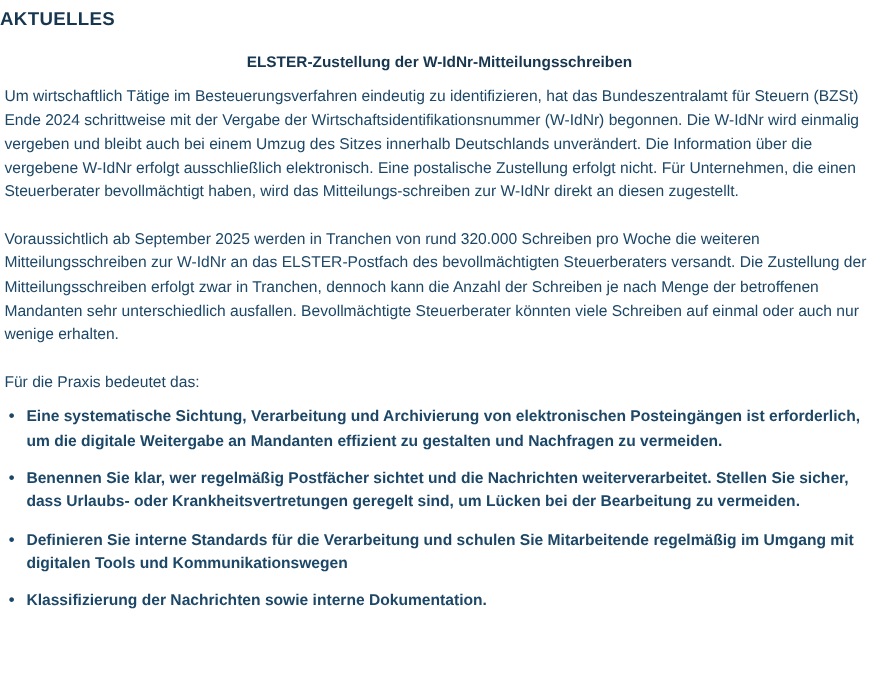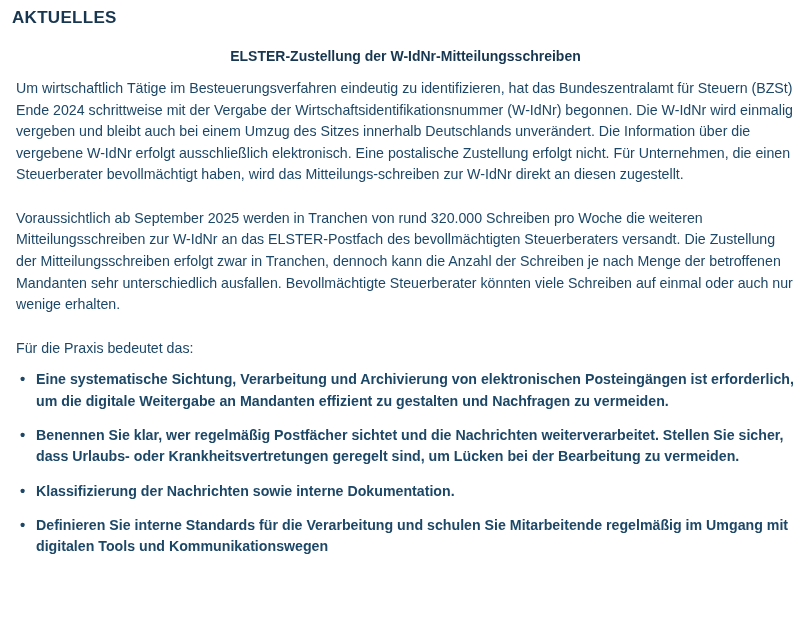--- a/index.html
+++ b/index.html
@@ -8,21 +8,21 @@
     background: #ffffff;
   }
   body {
     width: 809px;
     height: 635px;
     font-family: "Liberation Sans", sans-serif;
     color: #1a3a52;
     overflow: hidden;
   }
   .page {
-    padding: 4px 10px 0 12px;
+    padding: 4px 10px 0 0;
     box-sizing: border-box;
     width: 809px;
   }
   .section-title {
     font-size: 17px;
     font-weight: bold;
     color: #17364f;
     letter-spacing: 0.3px;
     margin: 4px 0 20px 0;
   }
@@ -83,18 +83,18 @@
 
   <p class="body-text">Um wirtschaftlich Tätige im Besteuerungsverfahren eindeutig zu identifizieren, hat das Bundeszentralamt für Steuern (BZSt) Ende 2024 schrittweise mit der Vergabe der Wirtschaftsidentifikationsnummer (W-IdNr) begonnen. Die W-IdNr wird einmalig vergeben und bleibt auch bei einem Umzug des Sitzes innerhalb Deutschlands unverändert. Die Information über die vergebene W-IdNr erfolgt ausschließlich elektronisch. Eine postalische Zustellung erfolgt nicht. Für Unternehmen, die einen Steuerberater bevollmächtigt haben, wird das Mitteilungs-schreiben zur W-IdNr direkt an diesen zugestellt.</p>
 
   <p class="body-text">Voraussichtlich ab September 2025 werden in Tranchen von rund 320.000 Schreiben pro Woche die weiteren Mitteilungsschreiben zur W-IdNr an das ELSTER-Postfach des bevollmächtigten Steuerberaters versandt. Die Zustellung der Mitteilungsschreiben erfolgt zwar in Tranchen, dennoch kann die Anzahl der Schreiben je nach Menge der betroffenen Mandanten sehr unterschiedlich ausfallen. Bevollmächtigte Steuerberater könnten viele Schreiben auf einmal oder auch nur wenige erhalten.</p>
 
   <p class="body-text tight">Für die Praxis bedeutet das:</p>
 
   <ul class="bullets">
     <li>Eine systematische Sichtung, Verarbeitung und Archivierung von elektronischen Posteingängen ist erforderlich, um die digitale Weitergabe an Mandanten effizient zu gestalten und Nachfragen zu vermeiden.</li>
     <li>Benennen Sie klar, wer regelmäßig Postfächer sichtet und die Nachrichten weiterverarbeitet. Stellen Sie sicher, dass Urlaubs- oder Krankheitsvertretungen geregelt sind, um Lücken bei der Bearbeitung zu vermeiden.</li>
+    <li>Definieren Sie interne Standards für die Verarbeitung und schulen Sie Mitarbeitende regelmäßig im Umgang mit digitalen Tools und Kommunikationswegen</li>
     <li>Klassifizierung der Nachrichten sowie interne Dokumentation.</li>
-    <li>Definieren Sie interne Standards für die Verarbeitung und schulen Sie Mitarbeitende regelmäßig im Umgang mit digitalen Tools und Kommunikationswegen</li>
   </ul>
 
 
 </div>
 
 </body></html>

